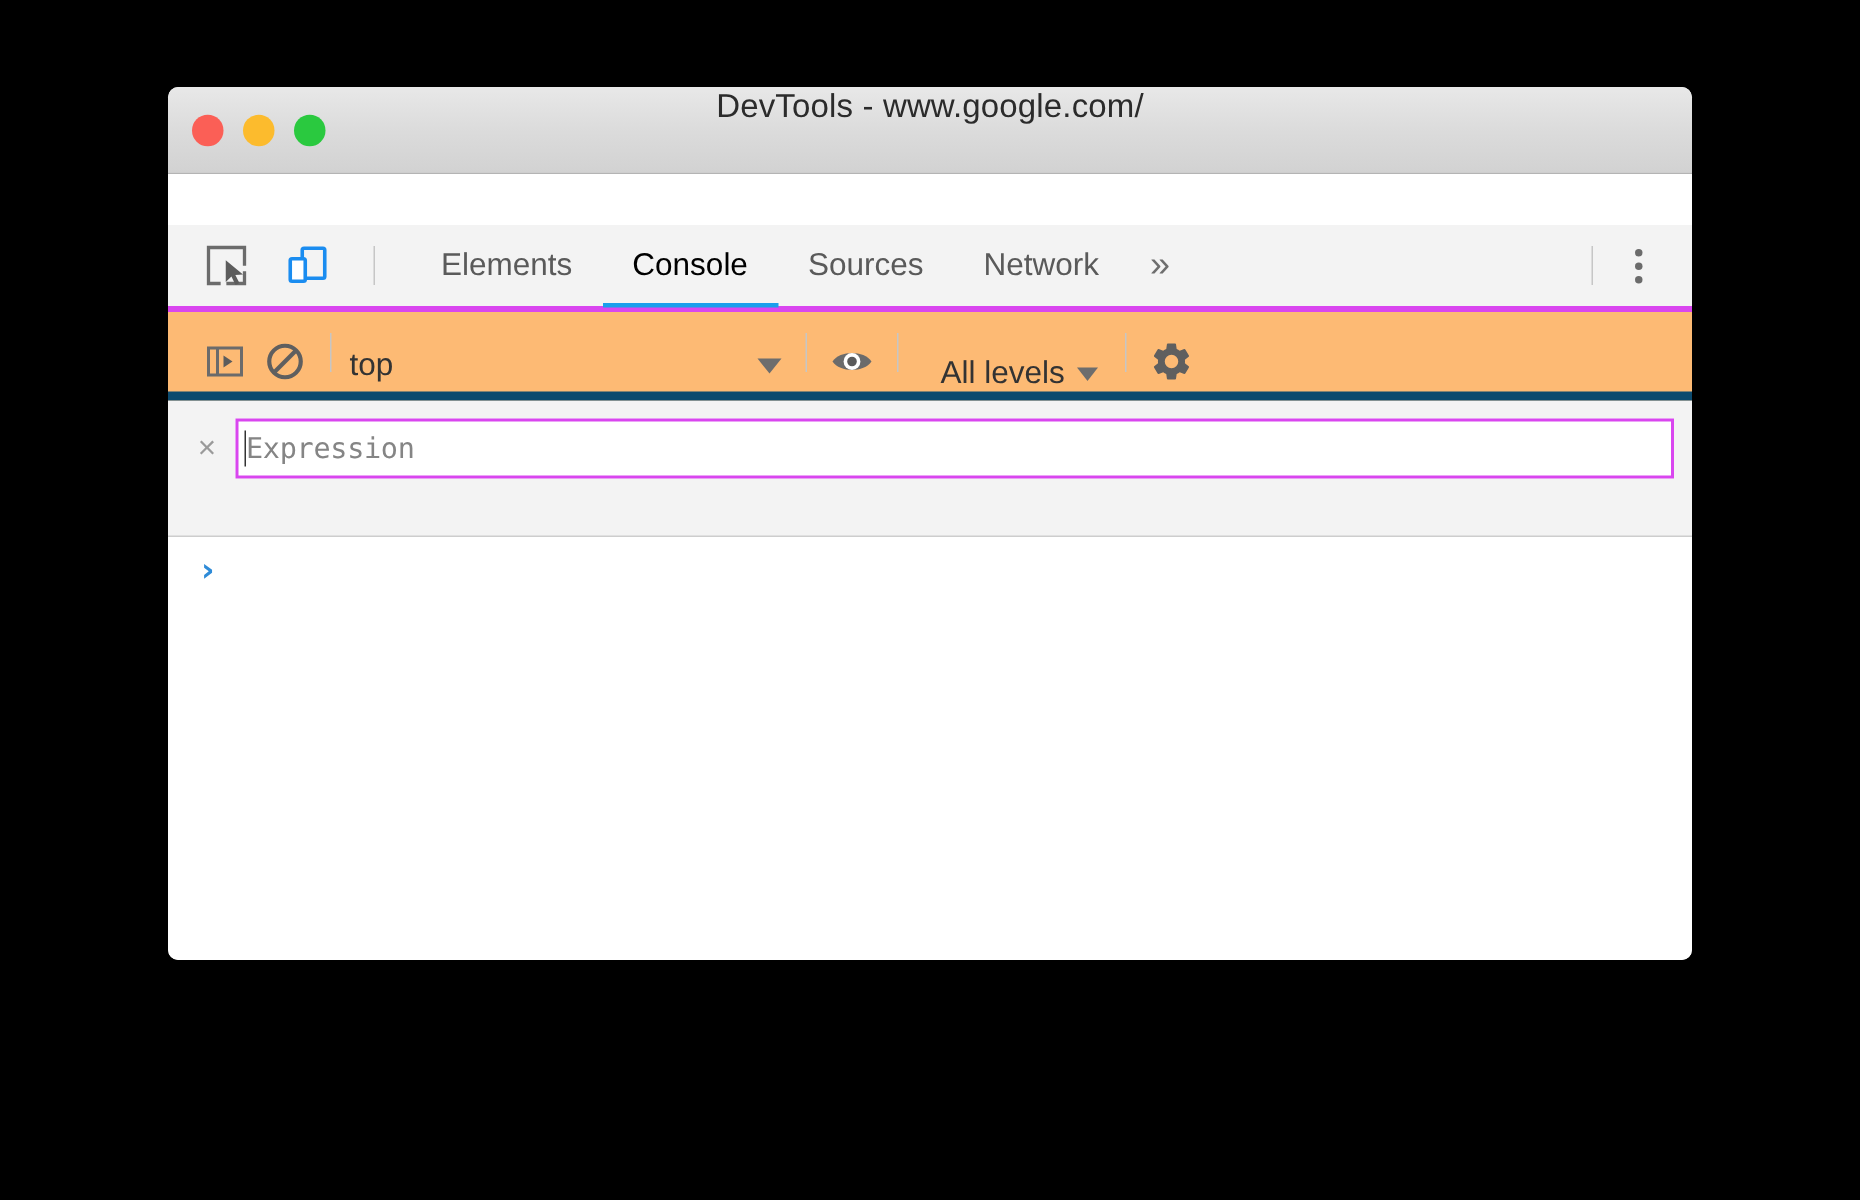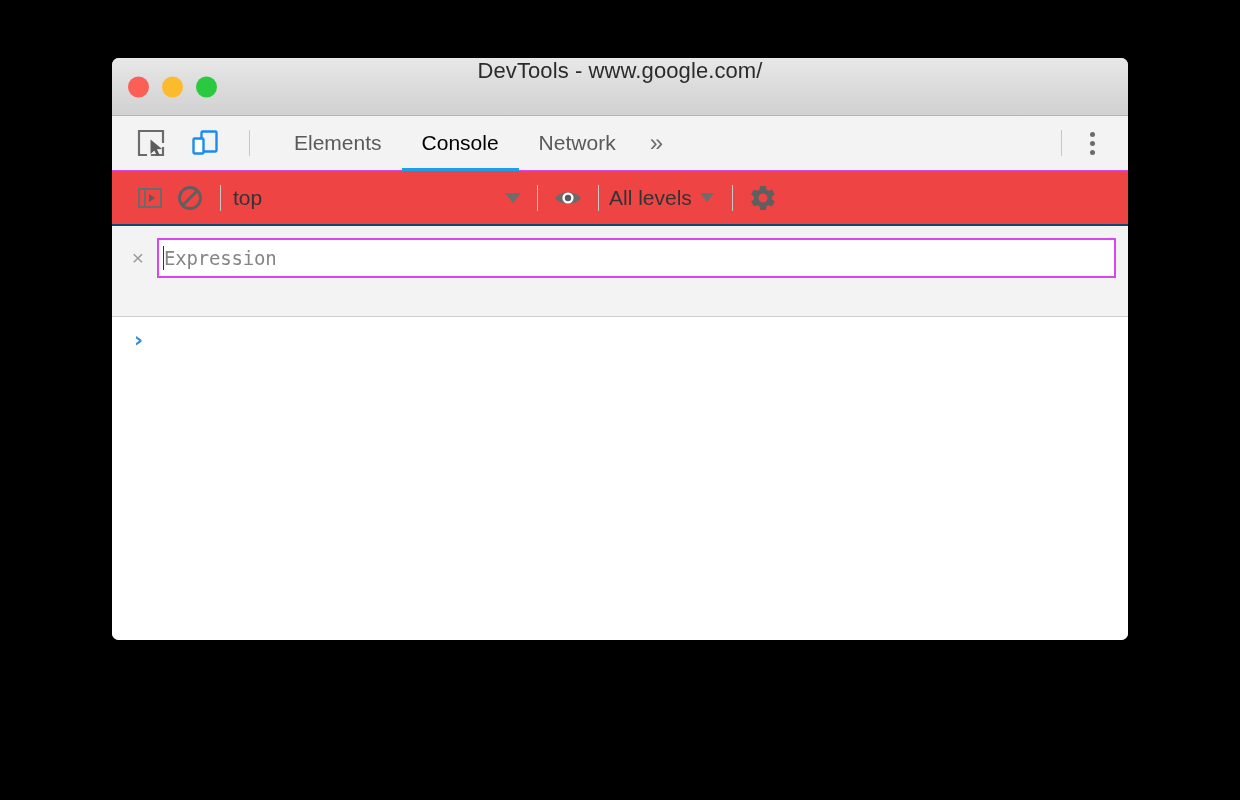--- a/index.html
+++ b/index.html
@@ -61,23 +61,24 @@
     color: #2b2b2b;
     letter-spacing: 0.1px;
     white-space: nowrap;
   }
 
   
   .tabbar {
     position: relative;
     height: 54px;
     background: #f3f3f3;
-    border-bottom: 1px solid #d946ef;
+    border-bottom: 4px solid #d946ef;
     display: flex;
     align-items: stretch;
+    margin-top: 34px;
   }
   .tb-left {
     display: flex;
     align-items: center;
     padding-left: 19px;
     gap: 14px;
   }
   .iconbtn {
     width: 40px;
     height: 40px;
@@ -141,24 +142,24 @@
     width: 5px; height: 5px;
     border-radius: 50%;
     background: #6b6b6b;
     display: block;
   }
 
   
   .filterbar {
     position: relative;
     height: 53px;
-    background: #ef4444;
-    border-bottom: 2px solid #0c4a6e;
-    display: flex;
-    align-items: center;
+    background: #fdba74;
+    border-bottom: 6px solid #0c4a6e;
+    display: flex;
+    align-items: flex-end;
     padding-left: 18px;
   }
   .ctx-select {
     display: flex;
     align-items: center;
     width: 288px;
     height: 34px;
     padding: 0 6px 0 2px;
     cursor: default;
   }
@@ -190,20 +191,21 @@
     padding: 0 8px;
     outline: none;
     box-sizing: border-box;
   }
   .filter-input::placeholder { color: #8d8d8d; opacity: 1; }
   .levels {
     display: flex;
     align-items: center;
     font-size: 21px;
     color: #333333;
+    margin-left: 18px;
     cursor: default;
     white-space: nowrap;
   }
 
   
   .live-panel {
     background: #f3f3f3;
     border-bottom: 1px solid #cdcdcd;
     padding: 12px 12px 38px 12px;
     display: block;
@@ -307,20 +309,23 @@
       </div>
       <div class="vsep"></div>
     </div>
 
     <div class="tabs">
       <div class="tab">
         <span>Elements</span>
       </div>
       <div class="tab active">
         <span>Console</span>
+      </div>
+      <div class="tab">
+        <span>Sources</span>
       </div>
       <div class="tab">
         <span>Network</span>
       </div>
       <div class="tab more">
         <span>»</span>
       </div>
     </div>
 
     <div class="tb-right">

